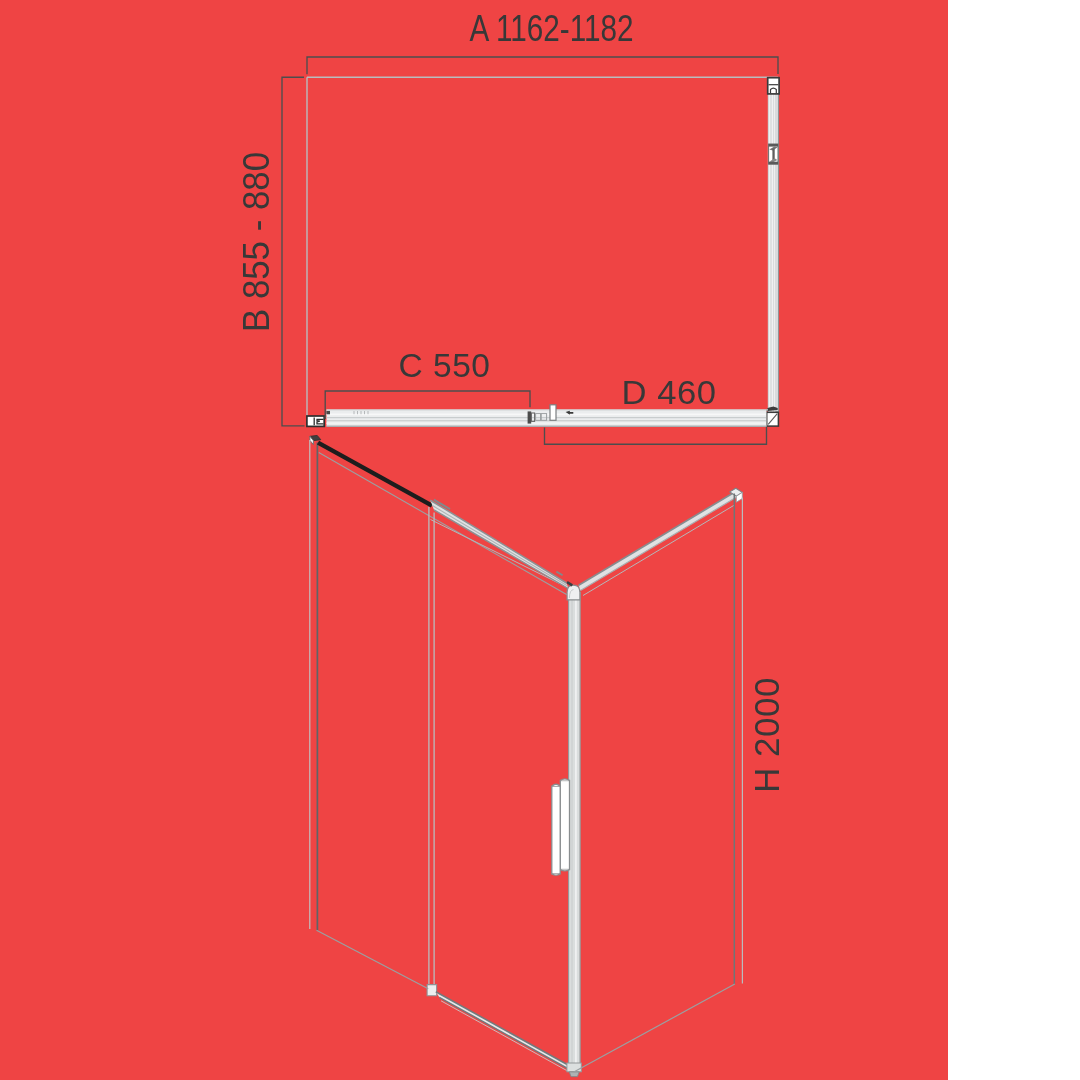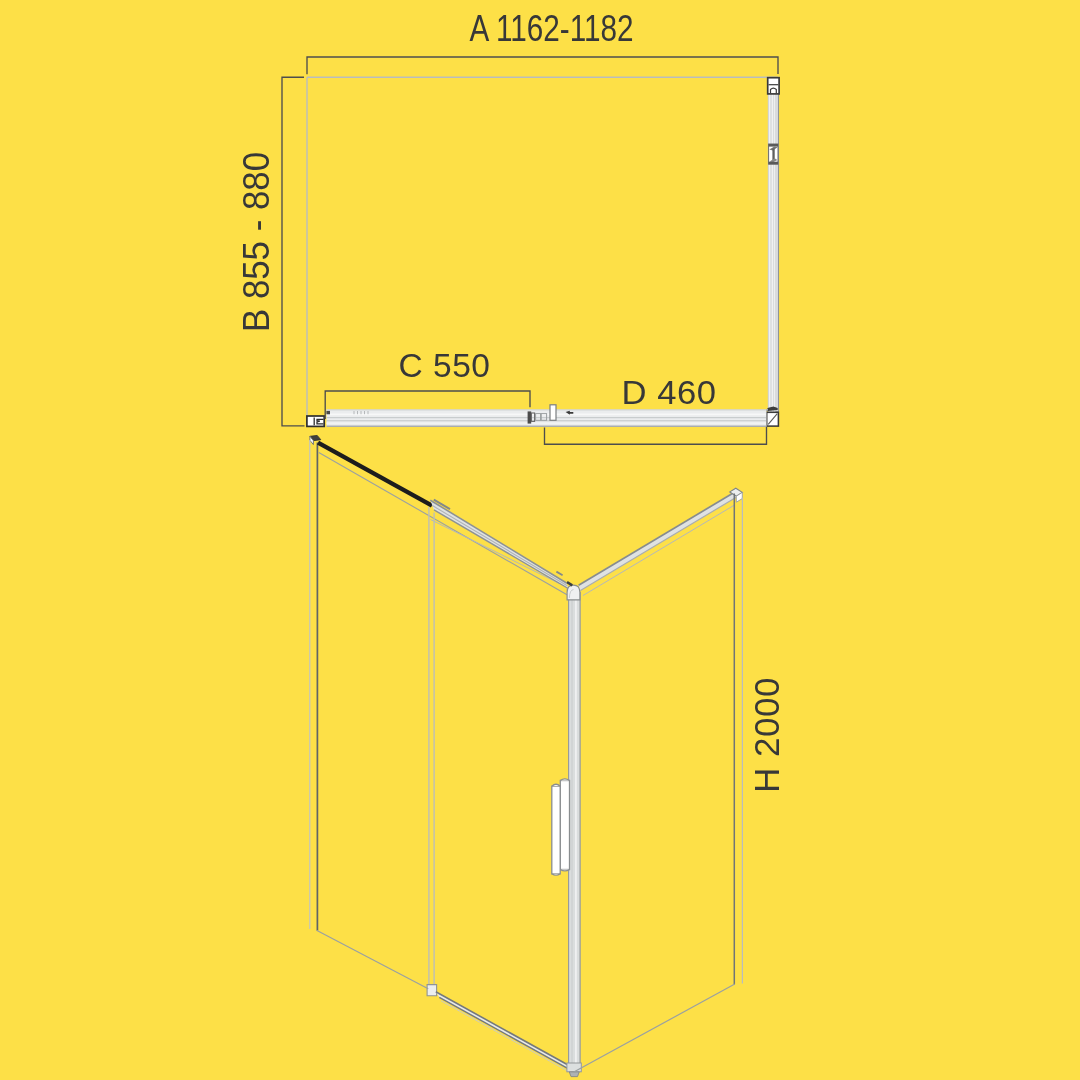--- a/index.html
+++ b/index.html
@@ -1,16 +1,16 @@
 <!DOCTYPE html>
 <html><head>
 <meta charset="utf-8">
 <style>
   html,body{margin:0;padding:0;background:#ffffff;}
-  .wrap{width:1080px;height:1080px;position:relative;overflow:hidden;background:#fde047;}
+  .wrap{width:948px;height:1080px;position:relative;overflow:hidden;background:#ef4444;}
   svg{position:absolute;top:0;left:0;}
   text{font-family:"Liberation Sans", sans-serif; fill:#383838;}
 </style>
 </head>
 <body>
 <div class="wrap">
 <svg width="1080" height="1080" viewBox="0 0 1080 1080">
 
 <text x="551.5" y="41" font-size="36" letter-spacing="0" text-anchor="middle" textLength="164" lengthAdjust="spacingAndGlyphs">A 1162-1182</text>
 

